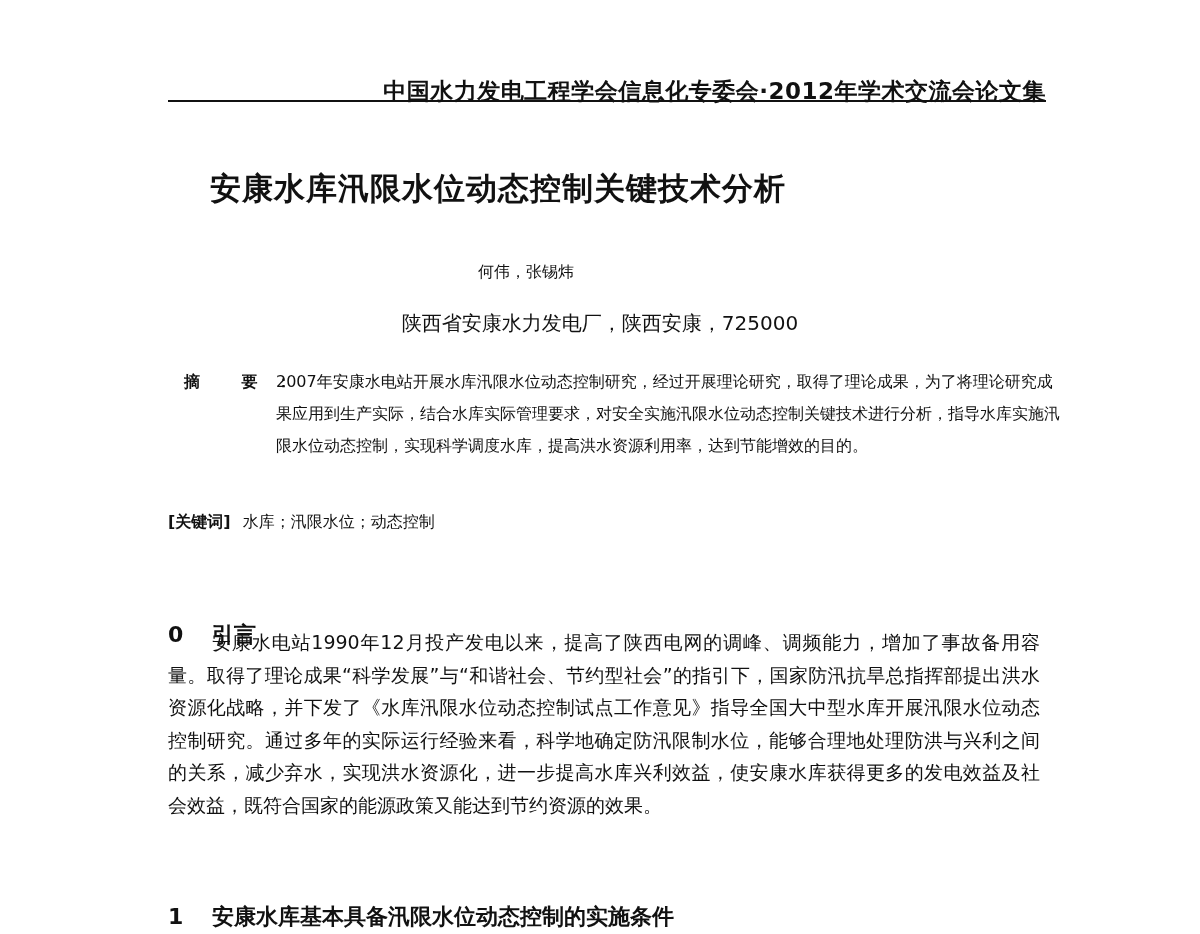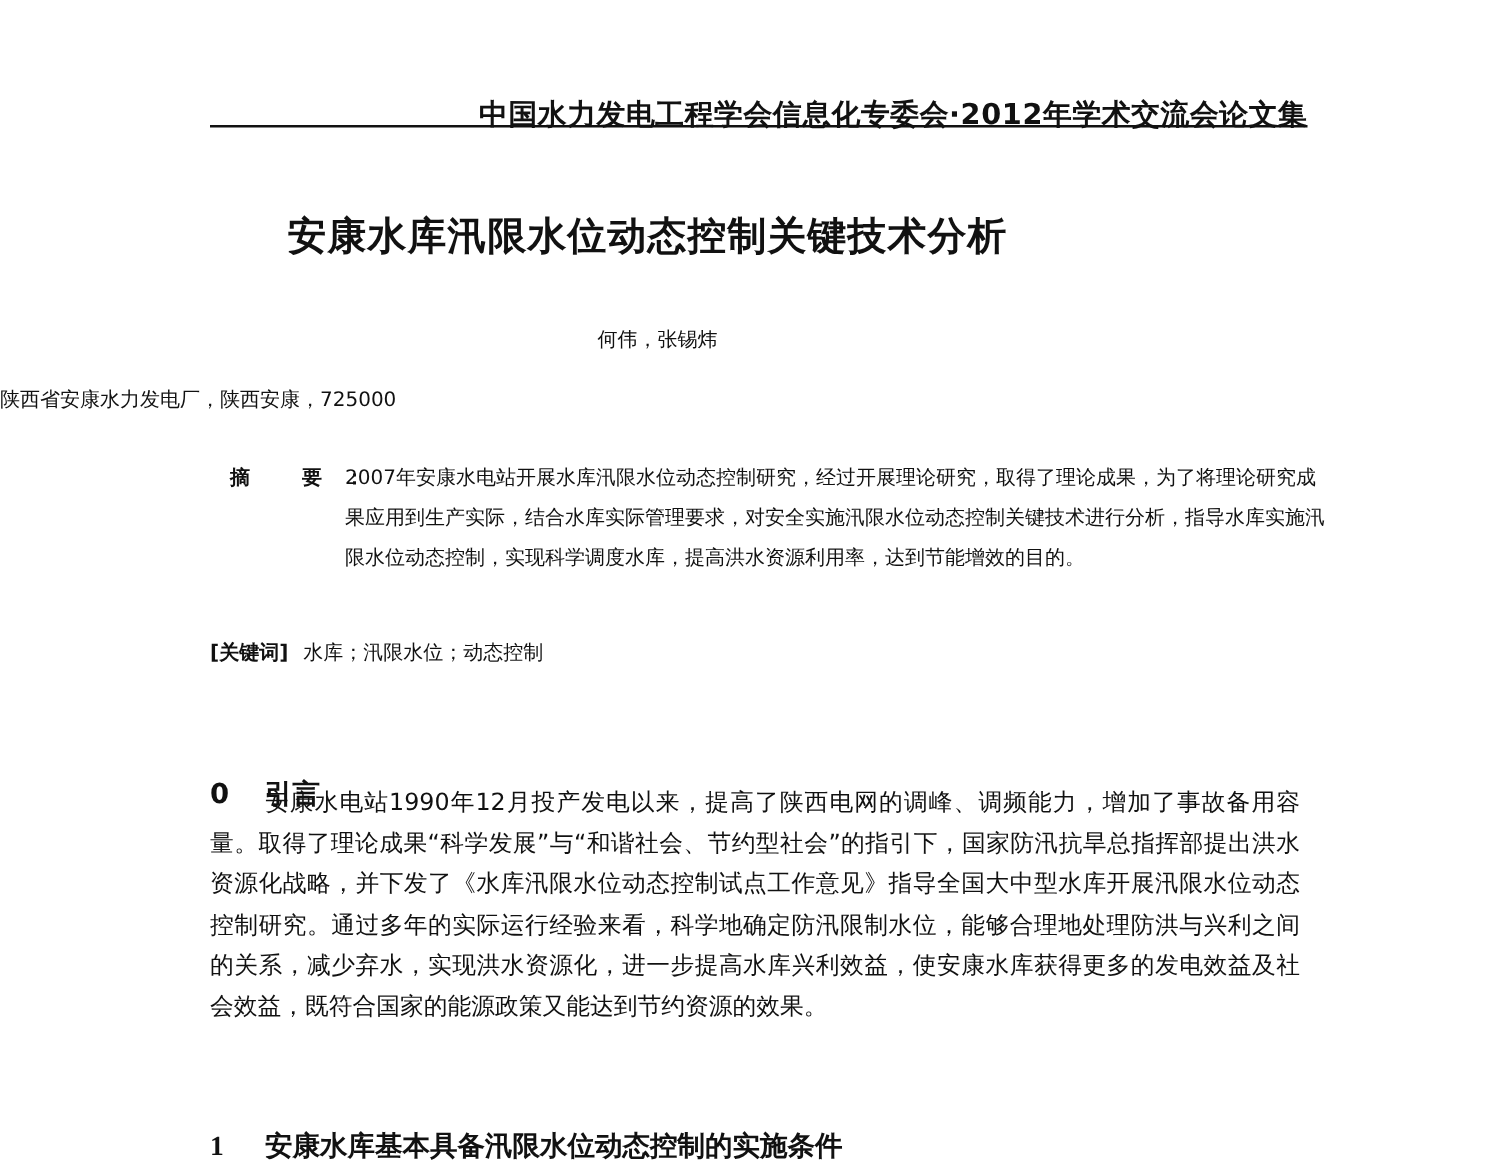--- a/index.html
+++ b/index.html
@@ -1,21 +1,21 @@
 <!DOCTYPE html>
 <html><head>
 <meta charset="utf-8">
 <style>
   html, body { margin:0; padding:0; background:#ffffff; }
   body { width:1200px; height:934px; position:relative; overflow:hidden; color:#111; font-family:"DejaVu Sans", sans-serif; }
   .header-line { position:absolute; left:168px; top:100px; width:878px; height:2px; background:#111; }
   .header-text { position:absolute; right:154px; top:76px; font-size:23px; font-weight:bold; letter-spacing:0.5px; }
-  .title { position:absolute; left:0; width:996px; top:168px; text-align:center; font-size:31px; font-weight:bold; letter-spacing:1px;margin-left:20px; }
+  .title { position:absolute; left:0; width:996px; top:168px; text-align:center; font-size:31px; font-weight:bold; letter-spacing:1px; }
   .authors { position:absolute; left:0; width:1052px; top:262px; text-align:center; font-size:16px; }
-  .affil { position:absolute; left:0; width:1200px; top:310px; text-align:left; font-size:16px; }
+  .affil { position:absolute; left:0; width:1200px; top:310px; text-align:center; font-size:20px; }
   .abstract { position:absolute; left:184px; top:366px; width:880px; font-size:16px; line-height:32px; }
   .abstract .lbl { position:absolute; left:0; top:0; font-weight:bold; letter-spacing:18px; }
   .abstract .body { margin-left:92px; }
   .keywords { position:absolute; left:168px; top:512px; font-size:16px; }
   .keywords .lbl { font-weight:bold; margin-right:12px; }
   .h1 { position:absolute; left:168px; font-size:22px; font-weight:bold; }
   .h1 .num { display:inline-block; width:44px; }
   .para { position:absolute; left:168px; top:626px; width:872px; font-size:19px; line-height:32.5px; text-indent:44px; text-align:justify; }
 </style>
 </head>
@@ -36,15 +36,15 @@
 <div class="keywords">
   <span class="lbl">[关键词]</span><span>水库；汛限水位；动态控制</span>
 </div>
 
 <div class="h1" style="top:572px;margin-top:48px;">
   <span class="num">0</span><span>引言</span>
 </div>
 
 <div class="para">安康水电站1990年12月投产发电以来，提高了陕西电网的调峰、调频能力，增加了事故备用容量。取得了理论成果“科学发展”与“和谐社会、节约型社会”的指引下，国家防汛抗旱总指挥部提出洪水资源化战略，并下发了《水库汛限水位动态控制试点工作意见》指导全国大中型水库开展汛限水位动态控制研究。通过多年的实际运行经验来看，科学地确定防汛限制水位，能够合理地处理防洪与兴利之间的关系，减少弃水，实现洪水资源化，进一步提高水库兴利效益，使安康水库获得更多的发电效益及社会效益，既符合国家的能源政策又能达到节约资源的效果。</div>
 
-<div class="h1" style="top:902px;font-family:Liberation Serif, serif;">
+<div class="h1" style="top:902px;">
   <span class="num">1</span><span>安康水库基本具备汛限水位动态控制的实施条件</span>
 </div>
 
 </body></html>

